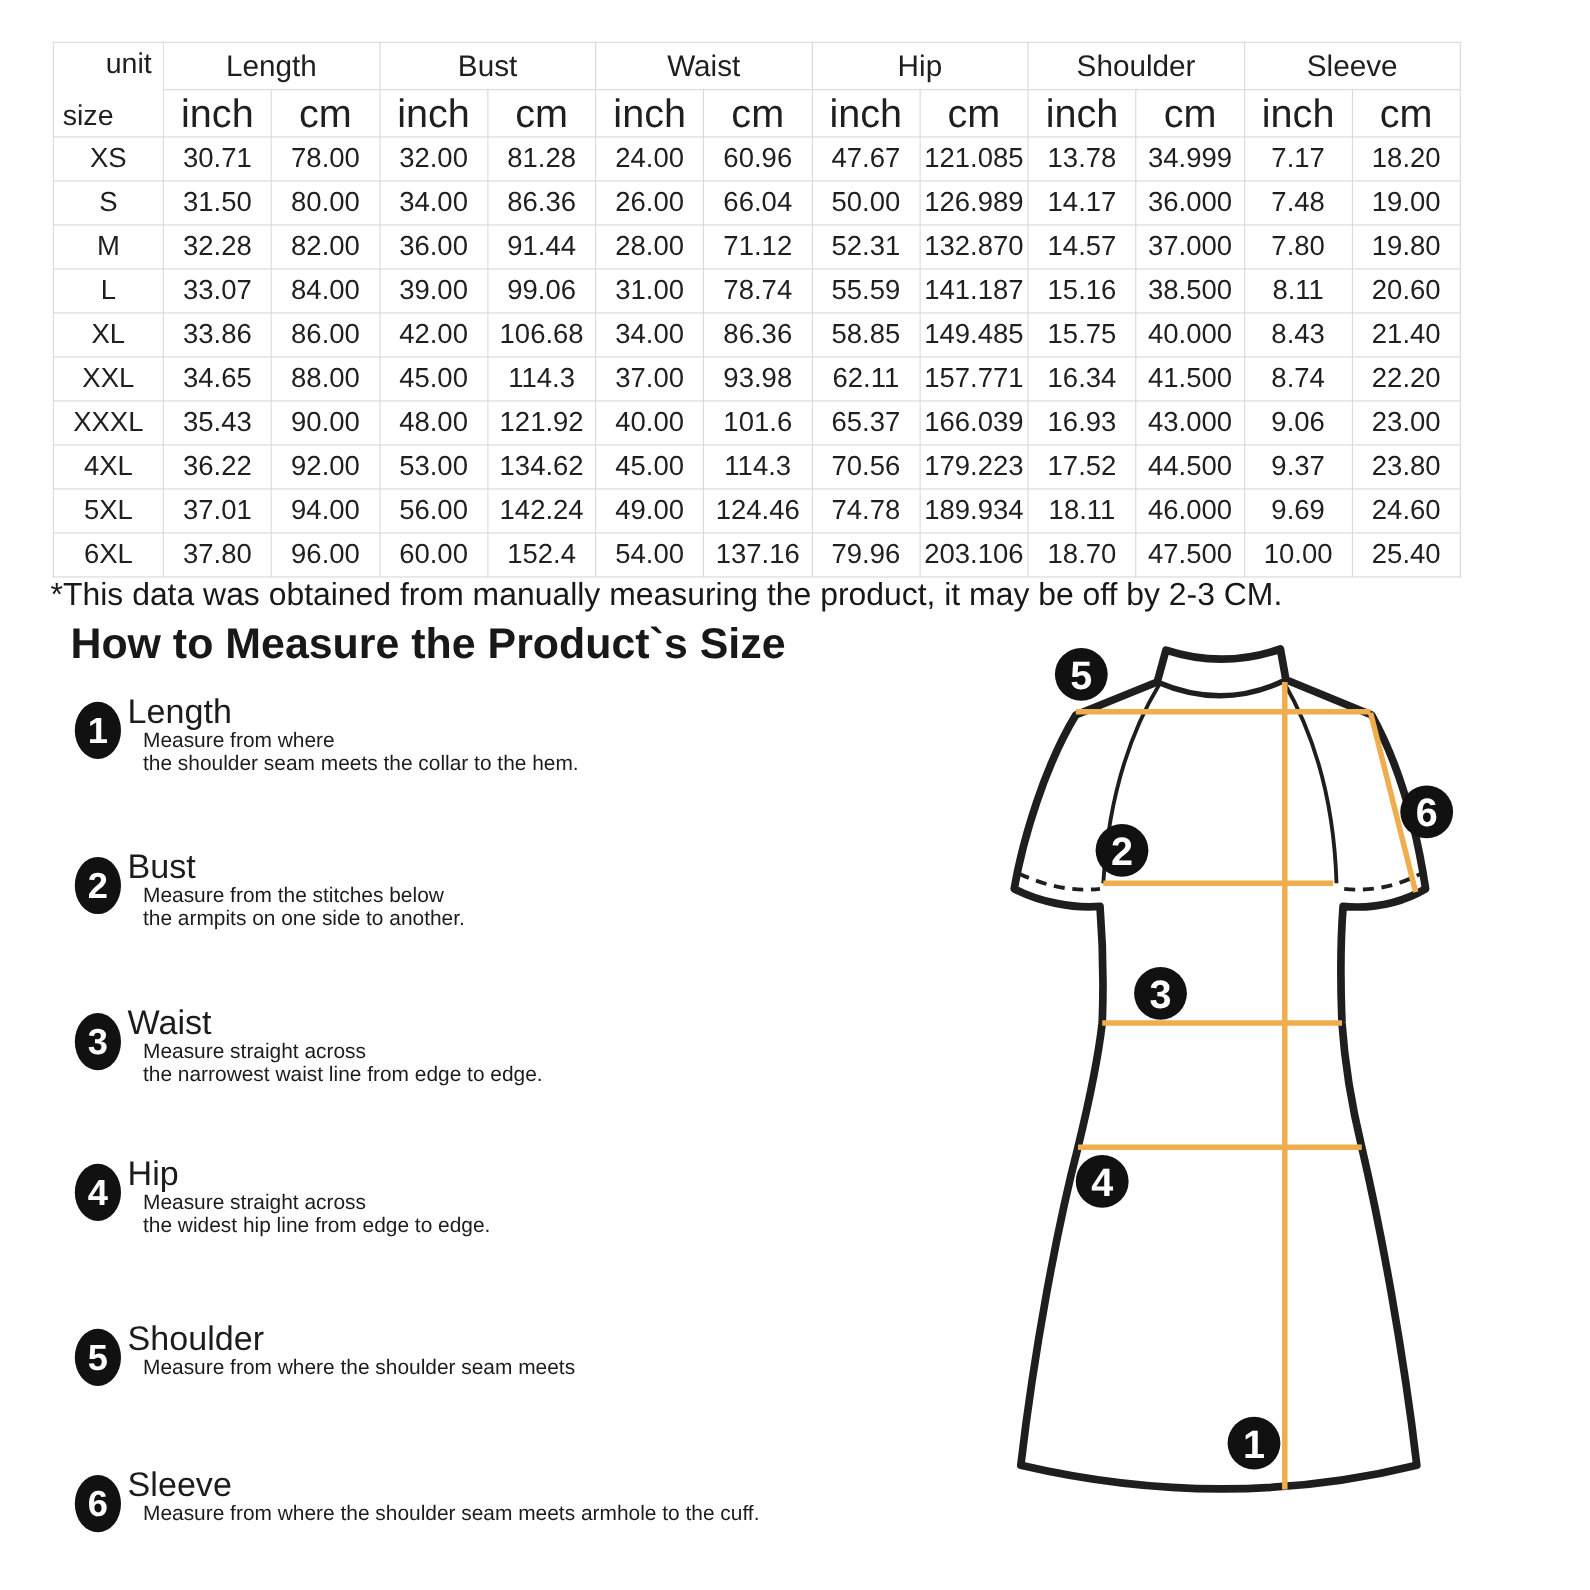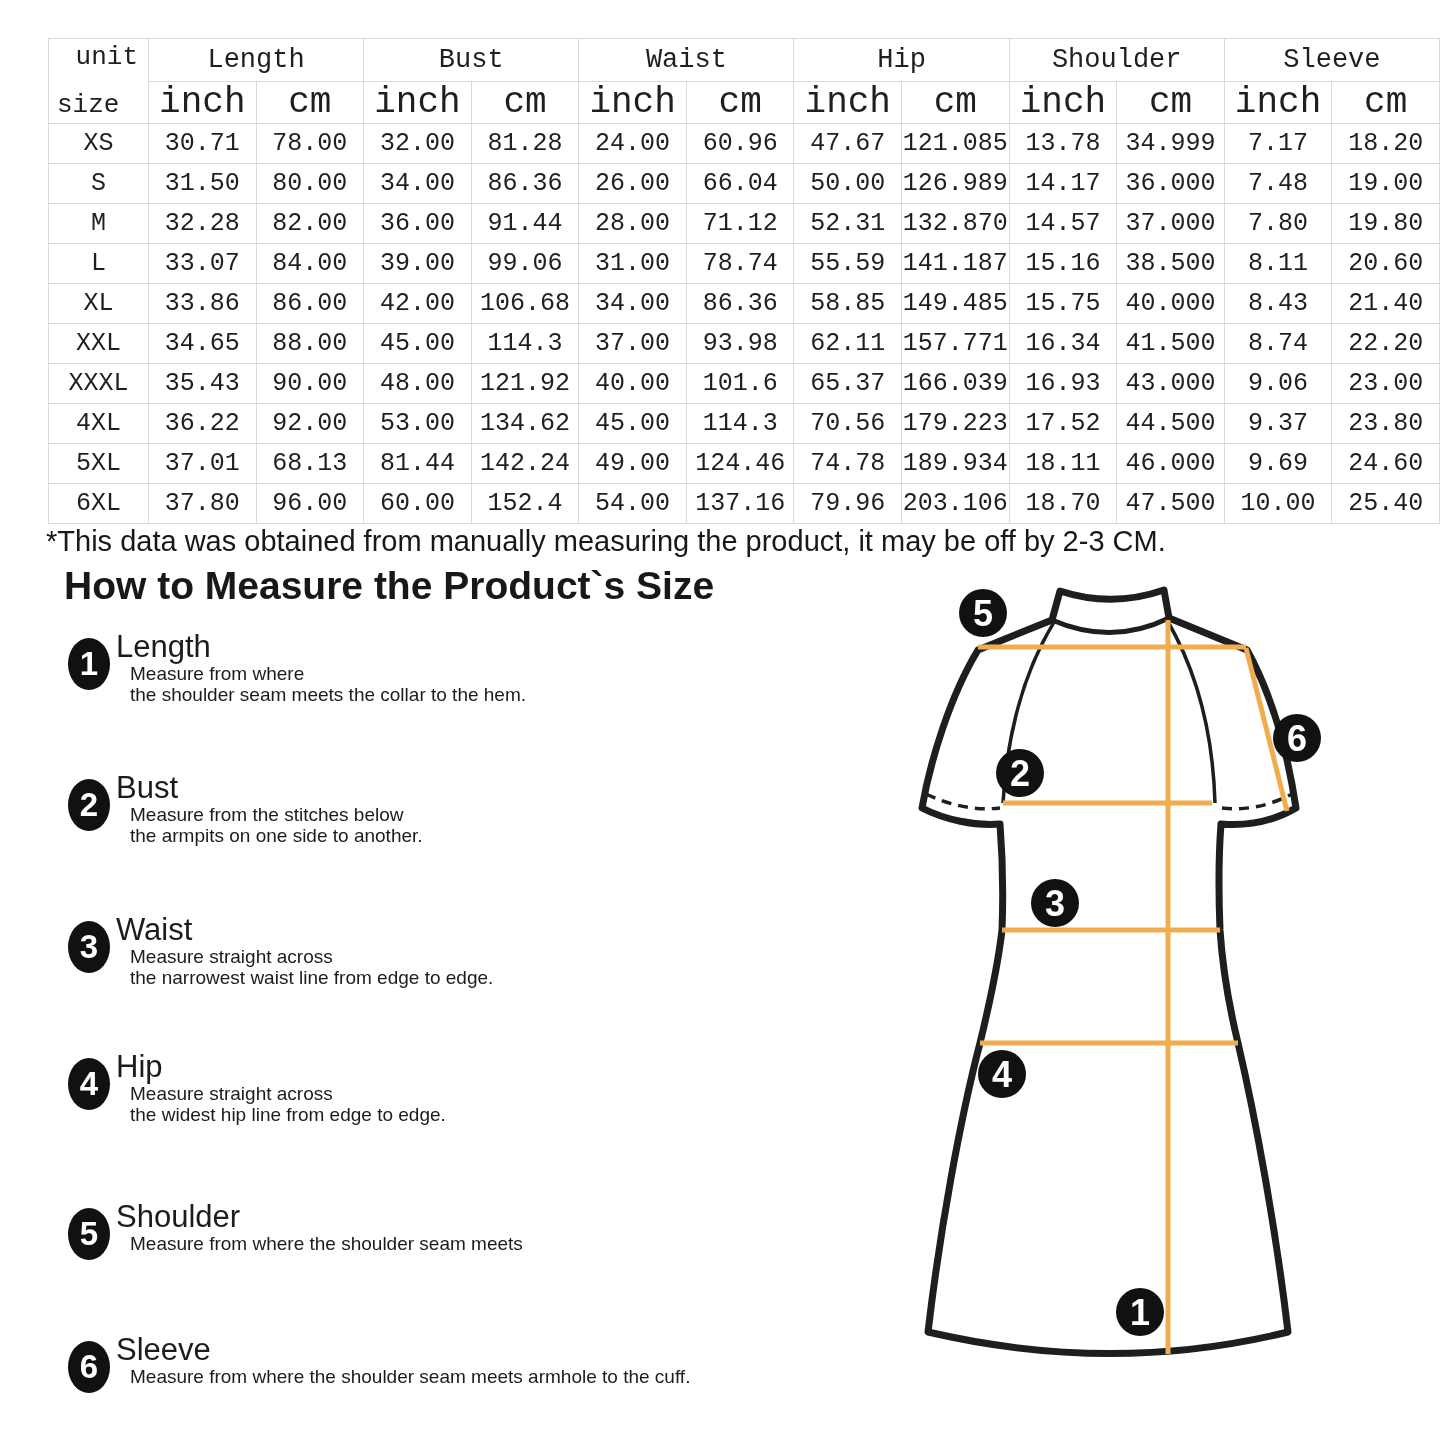--- a/index.html
+++ b/index.html
@@ -3,22 +3,22 @@
 <meta charset="utf-8">
 <style>
   html,body{margin:0;padding:0;}
   body{
     width:1445px;height:1445px;background:#ffffff;overflow:hidden;position:relative;
     font-family:"Liberation Sans","DejaVu Sans",sans-serif;color:#1c1c1c;
     -webkit-font-smoothing:antialiased;
   }
   
   .size-table{
-    position:absolute;left:48px;top:38px;width:1392px;
-    border-collapse:collapse;table-layout:fixed;text-align:center;font-family:Liberation Mono, monospace;
+    position:absolute;left:48px;top:38px;width:1280px;
+    border-collapse:collapse;table-layout:fixed;text-align:center;
   }
   .size-table th,.size-table td{
     border:1px solid #d4dade;font-weight:400;padding:0;vertical-align:middle;
     background:#ffffff;color:#1f1f1f;
   }
   .size-table thead tr.grp th{height:42px;font-size:27px;}
   .size-table thead tr.unt th{height:40px;font-size:36px;}
   .size-table tbody td{height:39px;font-size:25px;}
   .corner{
     position:relative;
@@ -203,22 +203,22 @@
         <td>70.56</td>
         <td>179.223</td>
         <td>17.52</td>
         <td>44.500</td>
         <td>9.37</td>
         <td>23.80</td>
       </tr>
       <tr>
         <td>5XL</td>
         <td>37.01</td>
-        <td>68.13</td>
-        <td>81.44</td>
+        <td>94.00</td>
+        <td>56.00</td>
         <td>142.24</td>
         <td>49.00</td>
         <td>124.46</td>
         <td>74.78</td>
         <td>189.934</td>
         <td>18.11</td>
         <td>46.000</td>
         <td>9.69</td>
         <td>24.60</td>
       </tr>

